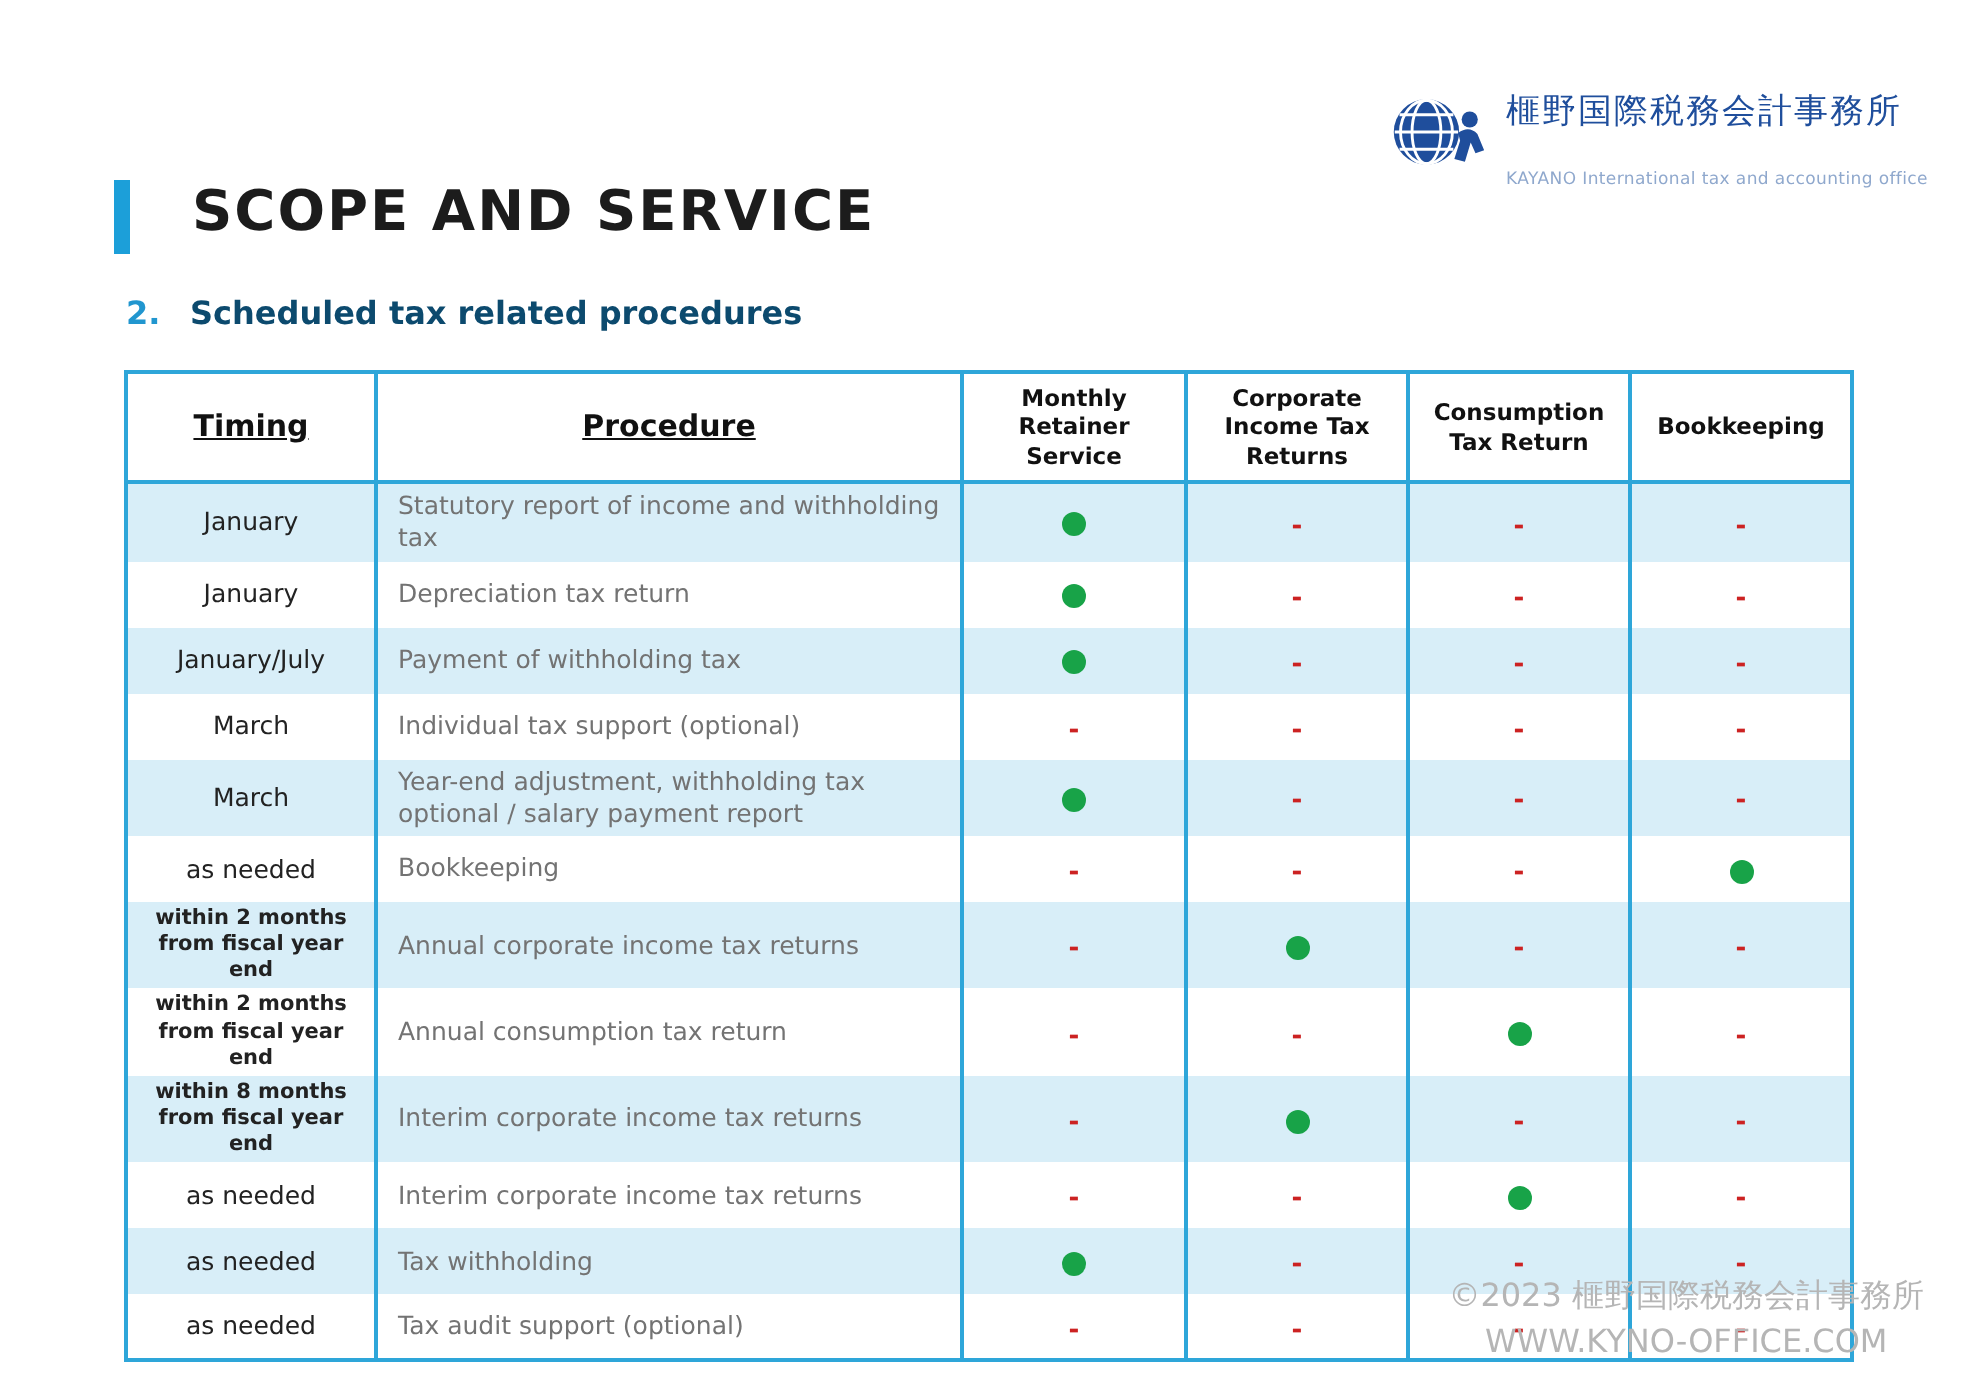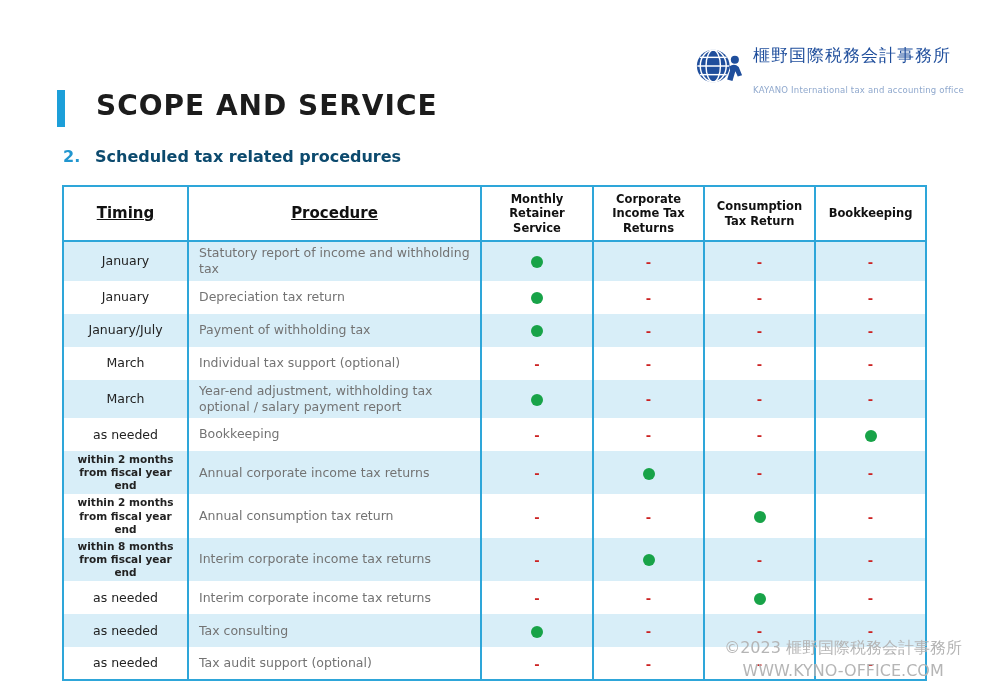--- a/index.html
+++ b/index.html
@@ -179,21 +179,21 @@
         <tr>
           <td class="td-timing">as needed</td>
           <td class="td-proc">Interim corporate income tax returns</td>
           <td class="td-mark"><span class="dash">-</span></td>
           <td class="td-mark"><span class="dash">-</span></td>
           <td class="td-mark"><span class="dot"></span></td>
           <td class="td-mark"><span class="dash">-</span></td>
         </tr>
         <tr class="stripe">
           <td class="td-timing">as needed</td>
-          <td class="td-proc">Tax consulting</td>
+          <td class="td-proc">Tax withholding</td>
           <td class="td-mark"><span class="dot"></span></td>
           <td class="td-mark"><span class="dash">-</span></td>
           <td class="td-mark"><span class="dash">-</span></td>
           <td class="td-mark"><span class="dash">-</span></td>
         </tr>
         <tr>
           <td class="td-timing">as needed</td>
           <td class="td-proc">Tax audit support (optional)</td>
           <td class="td-mark"><span class="dash">-</span></td>
           <td class="td-mark"><span class="dash">-</span></td>

